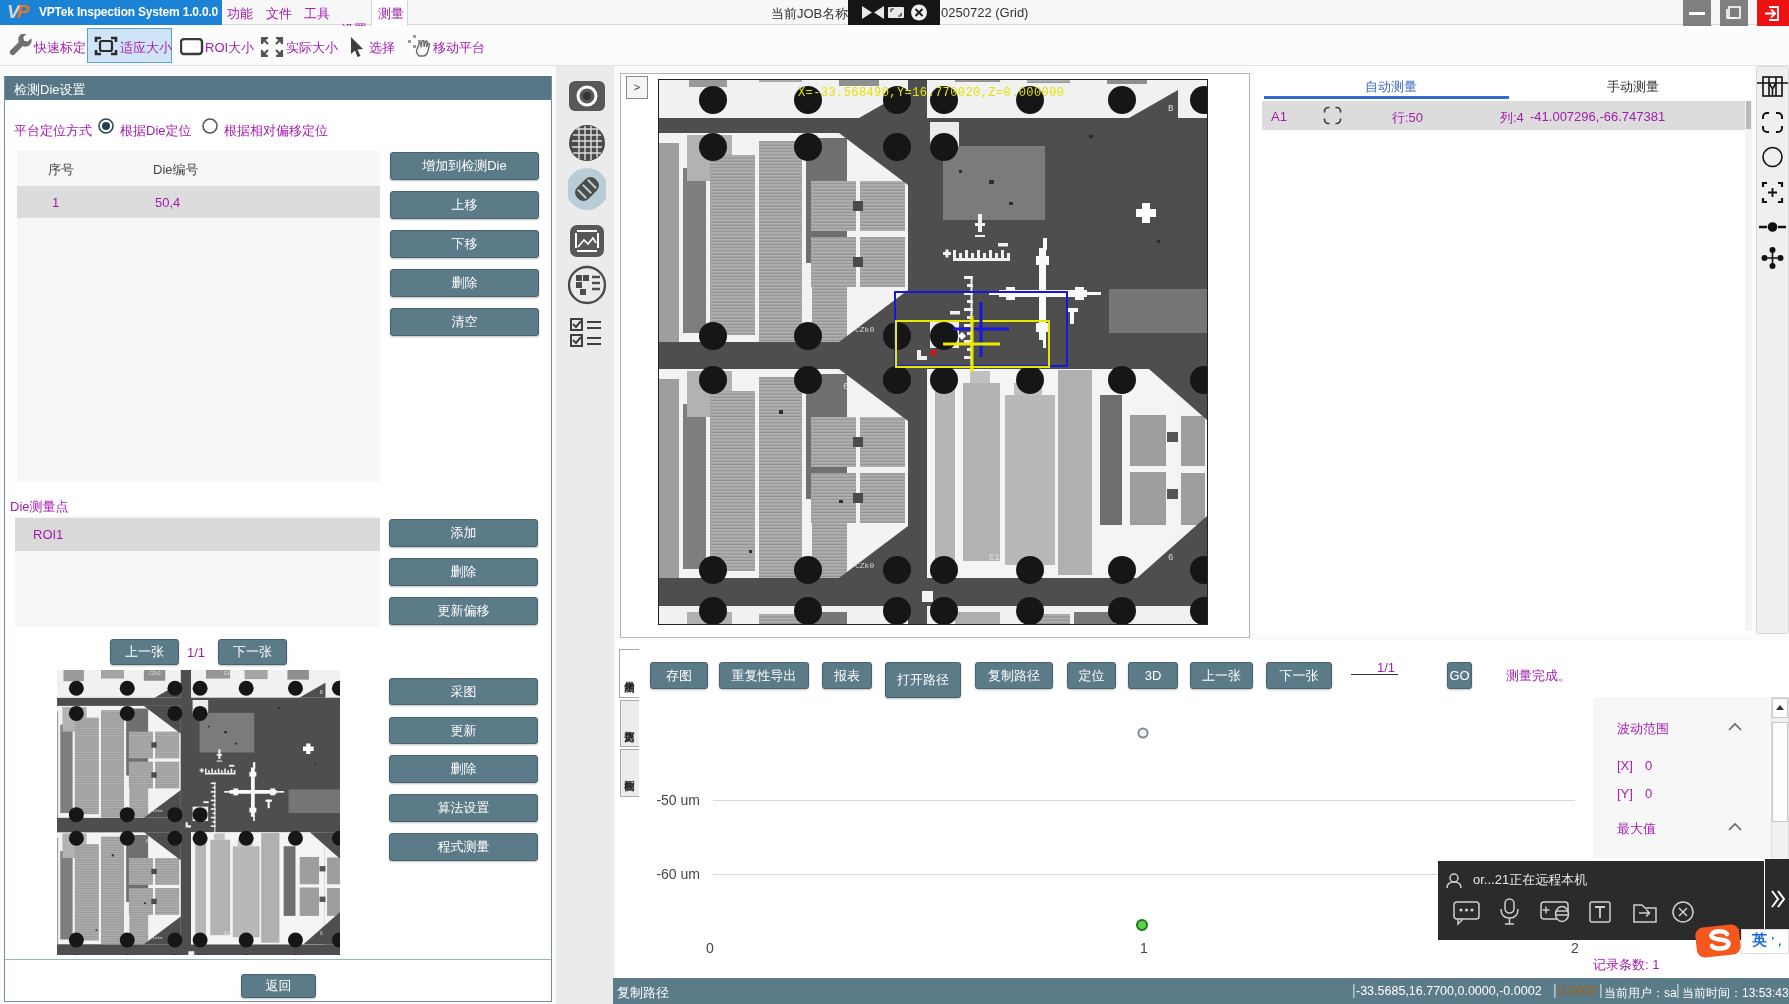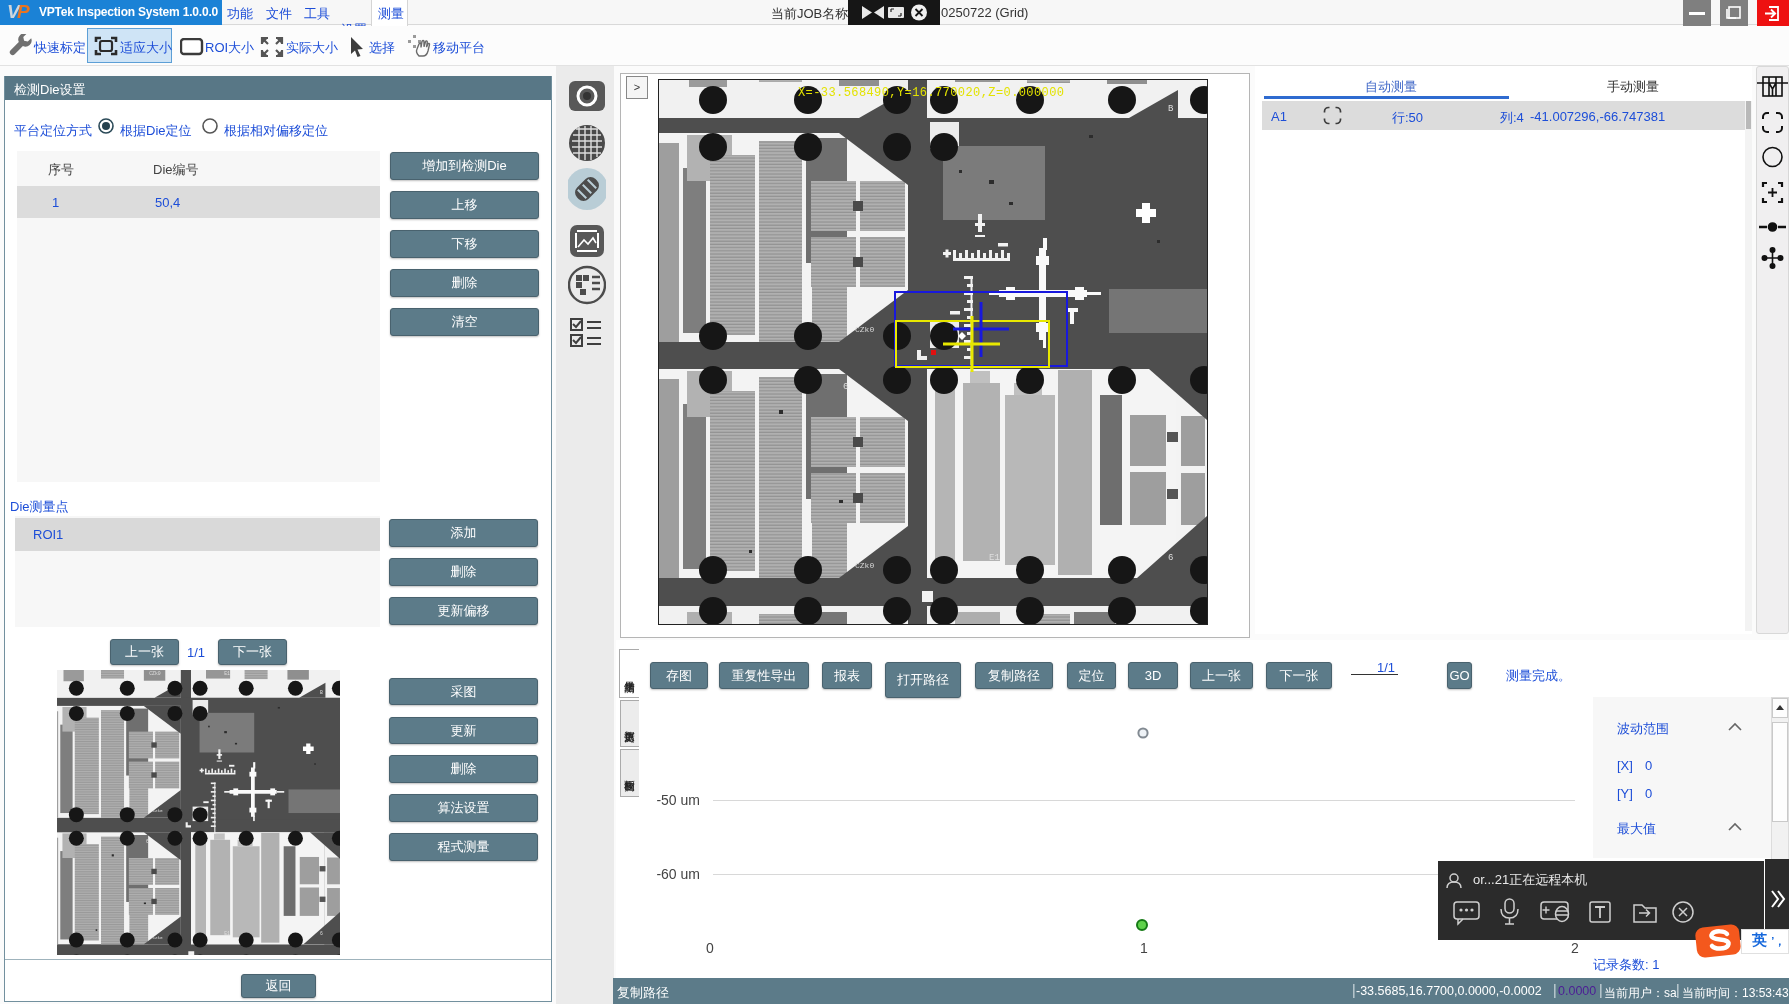--- a/index.html
+++ b/index.html
@@ -1,19 +1,19 @@
 <!DOCTYPE html>
 <html><head><meta charset="utf-8">
 <style>
 *{margin:0;padding:0;box-sizing:border-box}
 html,body{width:1789px;height:1004px;overflow:hidden;font-family:"Liberation Sans",sans-serif;background:#f0f0f0}
 #stage{position:relative;width:1789px;height:1004px;background:#fbfbfb}
 .abs{position:absolute}
 .btn{position:absolute;background:#5c7b89;border:1px solid #49626e;border-radius:3px;color:#fff;font-size:13px;display:flex;align-items:center;justify-content:center;box-shadow:0 1px 2px rgba(0,0,0,.25)}
-.t13{font-size:13px;color:#1d4ed8}
+.t13{font-size:13px;color:#a21caf}
 </style></head>
 <body>
 <div id="stage">
 
 <div class="abs" style="left:0;top:0;width:1789px;height:25px;background:#f7f7f7;border-bottom:1px solid #d9d9d9"></div>
 <div class="abs" style="left:0;top:0;width:222px;height:25px;background:#1b82d6"></div>
 <div class="abs" style="left:7px;top:1px;width:30px;height:23px;font-style:italic;font-weight:bold;font-size:19px">
   <span style="position:absolute;left:0;top:0;color:#cfd6dc">V</span>
       <span style="position:absolute;left:10px;top:0;color:#e87421">P</span>
 </div>
@@ -531,19 +531,19 @@
 <svg class="abs" style="left:1694px;top:922px" width="52" height="36" viewBox="0 0 52 36">
       <rect x="2" y="4" width="44" height="30" rx="8" fill="#f4581d" transform="rotate(-6 24 19)"></rect>
       <path d="M33 12 c-2-3 -12-4 -15 0 c-2.5 3.5 3 5 8 5.5 c6 .6 10 2 8 6 c-2.5 4 -13 4 -16 .5" stroke="#fff" stroke-width="4.5" fill="none" stroke-linecap="round"></path>
     </svg>
 
 <div class="abs" style="left:613px;top:978px;width:1176px;height:26px;background:#5c7b89"></div>
 <div class="abs" style="left:617px;top:984px;color:#fff;font-size:13px">复制路径</div>
 <div class="abs" style="left:1352px;top:982px;color:#cfdade;font-size:14px">|</div>
 <div class="abs" style="left:1356px;top:984px;width:190px;color:#fff;font-size:12.5px">-33.5685,16.7700,0.0000,-0.0002</div>
 <div class="abs" style="left:1553px;top:982px;color:#cfdade;font-size:14px">|</div>
-<div class="abs" style="left:1558px;top:984px;width:38px;text-align:right;color:#4c1d95;font-size:12.5px">0.0000</div>
+<div class="abs" style="left:1558px;top:984px;width:38px;text-align:right;color:#a16207;font-size:12.5px">0.0000</div>
 <div class="abs" style="left:1599px;top:982px;color:#cfdade;font-size:14px">|</div>
 <div class="abs" style="left:1604px;top:985px;color:#fff;font-size:12px">当前用户：sa</div>
 <div class="abs" style="left:1676px;top:982px;color:#cfdade;font-size:14px">|</div>
 <div class="abs" style="left:1682px;top:985px;color:#fff;font-size:12px">当前时间：13:53:43</div>
 
 </div>
 
 </body></html>

